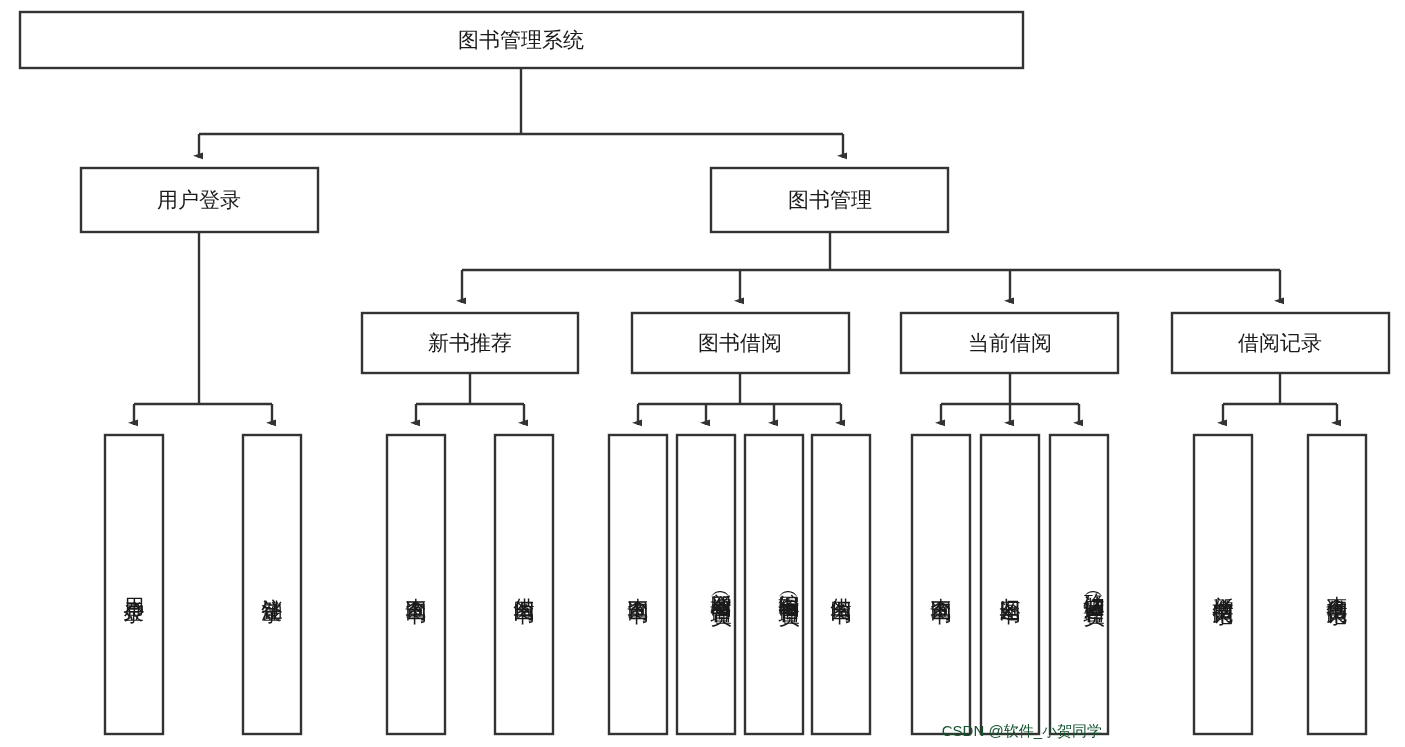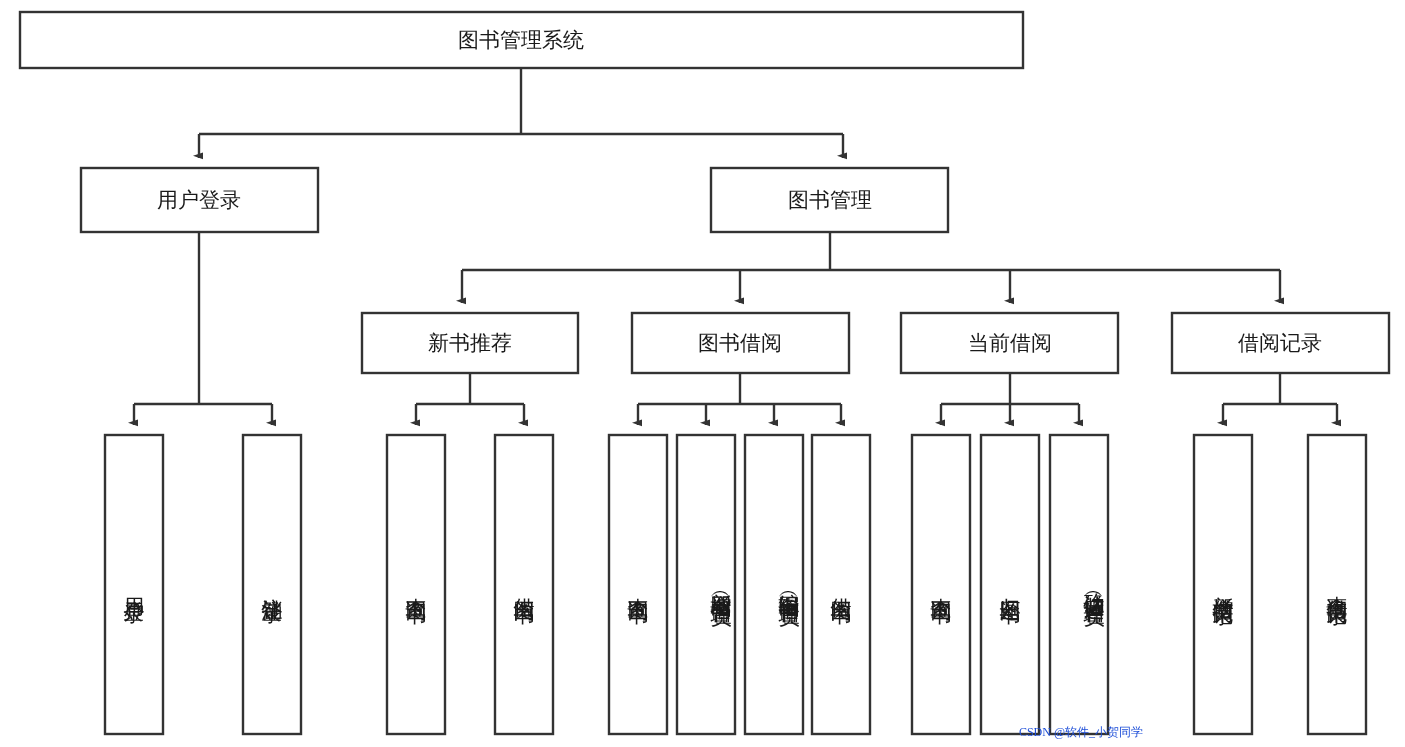--- a/index.html
+++ b/index.html
@@ -11,21 +11,20 @@
     width: 1405px;
     height: 747px;
     font-family: "Liberation Sans", "DejaVu Sans", sans-serif;
     overflow: hidden;
   }
   #diagram-root {
     position: relative;
     width: 1110px;
     height: 747px;
     background: #ffffff;
-    padding-left: 41px;
   }
   svg#tree-svg {
     position: absolute;
     left: 0;
     top: 0;
     width: 1405px;
     height: 747px;
   }
   .node-box {
     fill: #ffffff;
@@ -58,23 +57,23 @@
     letter-spacing: 2px;
     display: flex;
     align-items: center;
     justify-content: center;
     pointer-events: none;
   }
   .watermark {
     position: absolute;
     right: 8px;
     bottom: 6px;
-    font-family: Liberation Serif, serif;
-    font-size: 12px;
-    color: #1d4ed8;
+    font-family: Liberation Sans, sans-serif;
+    font-size: 15px;
+    color: #14532d;
     white-space: nowrap;
   }
 </style>
 </head>
 <body>
 
 <div id="diagram-root">
 
   <svg id="tree-svg" viewBox="0 0 1405 747">
     <defs>

